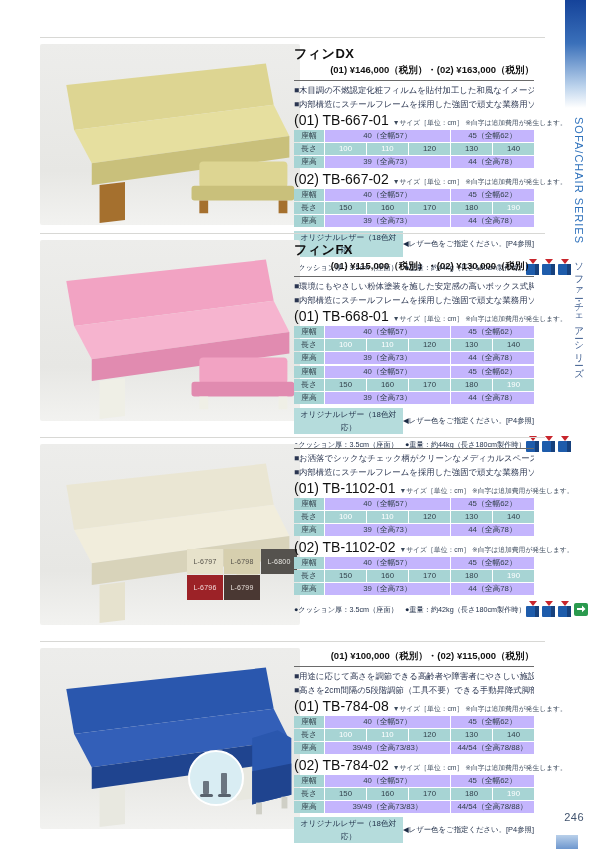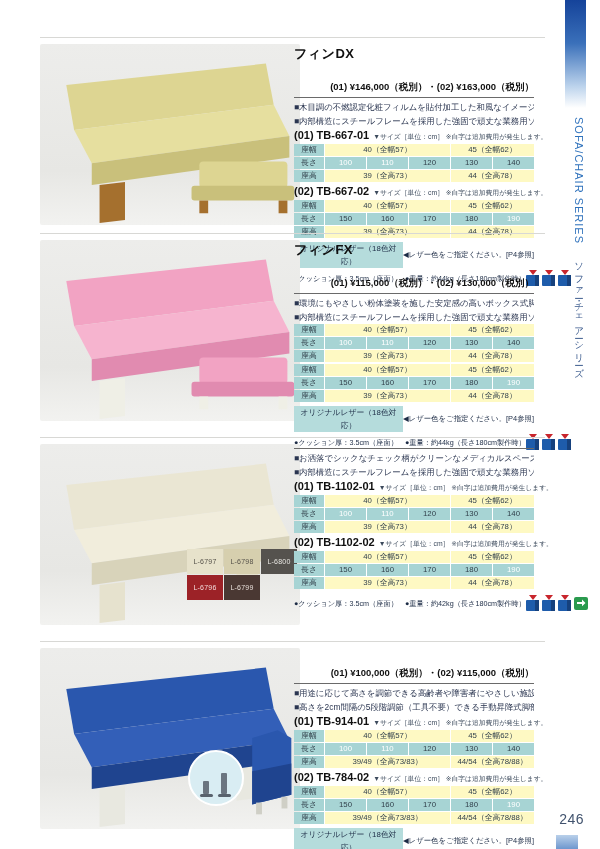--- a/index.html
+++ b/index.html
@@ -27,33 +27,33 @@
   .ileg::after{content:"";position:absolute;left:-3px;bottom:-3px;width:13px;height:3px;background:#59636e;border-radius:2px;}
   .ileg.s{left:13px;width:6px;height:13px;}
   .ileg.t{left:31px;width:6px;height:21px;}
 
   .swatches{position:absolute;right:3px;bottom:25px;display:grid;
             grid-template-columns:repeat(3,36px);grid-auto-rows:25px;gap:1px;}
   .sw{display:flex;align-items:center;justify-content:center;font-size:7px;letter-spacing:.2px;}
 
   .info{position:absolute;left:254px;top:7px;width:240px;}
   .pname{margin:0;font-size:13px;font-weight:bold;color:#101010;letter-spacing:.5px;}
-  .price{margin-top:18px;text-align:right;font-size:9.5px;font-weight:bold;color:#101010;}
+  .price{margin-top:1px;text-align:right;font-size:9.5px;font-weight:bold;color:#101010;}
   .rule{margin-top:3px;border-bottom:1px solid #6a6a6a;}
   .desc{margin:0;margin-top:3px;font-size:8.4px;line-height:10.5px;color:#2a3550;white-space:nowrap;overflow:hidden;}
   .desc:first-of-type{margin-top:4px;}
 
   .modelrow{margin-top:3px;display:flex;align-items:baseline;gap:4px;white-space:nowrap;}
-  .model{font-size:11px;font-weight:bold;color:#101010;}
+  .model{font-size:14px;font-weight:normal;color:#101010;}
   .sizenote{font-size:6.8px;color:#3c4a5c;}
 
   .spec{display:grid;grid-template-columns:30px repeat(5,1fr);gap:1px;margin-top:2px;}
   .cell{height:12px;line-height:12px;text-align:center;font-size:7.8px;color:#33424d;
         overflow:hidden;white-space:nowrap;}
-  .cell.l{background:#fef9c3;}
+  .cell.l{background:#c4b5fd;}
   .cell.d{background:#a7d4d4;}
   .sp3{grid-column:span 3;}
   .sp2{grid-column:span 2;}
 
   .leatherrow{margin-top:4px;display:flex;align-items:center;justify-content:space-between;}
   .leather{background:#b5dcdc;width:122px;text-align:center;font-size:7.8px;line-height:13px;color:#1c2b45;}
   .lnote{font-size:7.4px;color:#1c2b45;white-space:nowrap;}
 
   .footrow{margin-top:4px;display:flex;align-items:center;justify-content:space-between;}
   .foot{font-size:7.2px;color:#1c2b45;white-space:nowrap;}
@@ -67,21 +67,21 @@
 
   
   .sidebar-bar{position:absolute;left:565px;top:0;width:21px;height:108px;
                background:linear-gradient(180deg,#15439a 0%,#3a70ba 40%,#bcd3ec 80%,#ffffff 100%);}
   .sidebar-text{position:absolute;left:563px;top:117px;width:25px;
                 writing-mode:vertical-rl;text-orientation:mixed;text-align:left;}
   .sidebar-text .en{font-size:11px;letter-spacing:1px;color:#2f72bc;}
   .sidebar-text .ja{font-size:9.5px;letter-spacing:1.5px;color:#39598c;margin-top:8px;display:inline-block;}
 
   
-  .pagenum{position:absolute;right:16px;top:811px;font-size:14px;color:#41536e;letter-spacing:.5px;}
+  .pagenum{position:absolute;right:16px;top:811px;font-size:11px;color:#41536e;letter-spacing:.5px;}
   .pagetab{position:absolute;left:556px;top:835px;width:22px;height:14px;
            background:linear-gradient(180deg,#b9d0ea 0%,#6e97ce 100%);}
 </style>
 </head>
 <body>
 
 <div class="page">
   <div id="sections">
   <section class="product">
     <div class="photo">
@@ -193,20 +193,24 @@
 
     </div>
 
     <div class="info">
       <h2 class="pname">フィンFX</h2>
       <div class="price">(01) ¥115,000（税別）・(02) ¥130,000（税別）</div>
       <div class="rule"></div>
       <p class="desc">■環境にもやさしい粉体塗装を施した安定感の高いボックス式脚部。</p>
       <p class="desc">■内部構造にスチールフレームを採用した強固で頑丈な業務用ソファー。</p>
 
+      <div class="modelrow">
+        <span class="model">(01) TB-668-01</span>
+        <span class="sizenote">▼サイズ［単位：cm］ ※白字は追加費用が発生します。</span>
+      </div>
       <div class="spec">
         <span class="cell d">座幅</span>
         <span class="cell l sp3">40（全幅57）</span>
         <span class="cell l sp2">45（全幅62）</span>
         <span class="cell d">長さ</span>
         <span class="cell d" style="color: rgb(255, 255, 255);">100</span>
         <span class="cell d" style="color: rgb(255, 255, 255);">110</span>
         <span class="cell d" style="color: rgb(51, 66, 77);">120</span>
         <span class="cell d" style="color: rgb(51, 66, 77);">130</span>
         <span class="cell d" style="color: rgb(51, 66, 77);">140</span>
@@ -367,21 +371,21 @@
 
     </div>
 
     <div class="info">
       <div class="price">(01) ¥100,000（税別）・(02) ¥115,000（税別）</div>
       <div class="rule"></div>
       <p class="desc">■用途に応じて高さを調節できる高齢者や障害者にやさしい施設向け。</p>
       <p class="desc">■高さを2cm間隔の5段階調節（工具不要）できる手動昇降式脚部を採用。</p>
 
       <div class="modelrow">
-        <span class="model">(01) TB-914-01</span>
+        <span class="model">(01) TB-784-08</span>
         <span class="sizenote">▼サイズ［単位：cm］ ※白字は追加費用が発生します。</span>
       </div>
       <div class="spec">
         <span class="cell d">座幅</span>
         <span class="cell l sp3">40（全幅57）</span>
         <span class="cell l sp2">45（全幅62）</span>
         <span class="cell d">長さ</span>
         <span class="cell d" style="color: rgb(255, 255, 255);">100</span>
         <span class="cell d" style="color: rgb(255, 255, 255);">110</span>
         <span class="cell d" style="color: rgb(51, 66, 77);">120</span>

